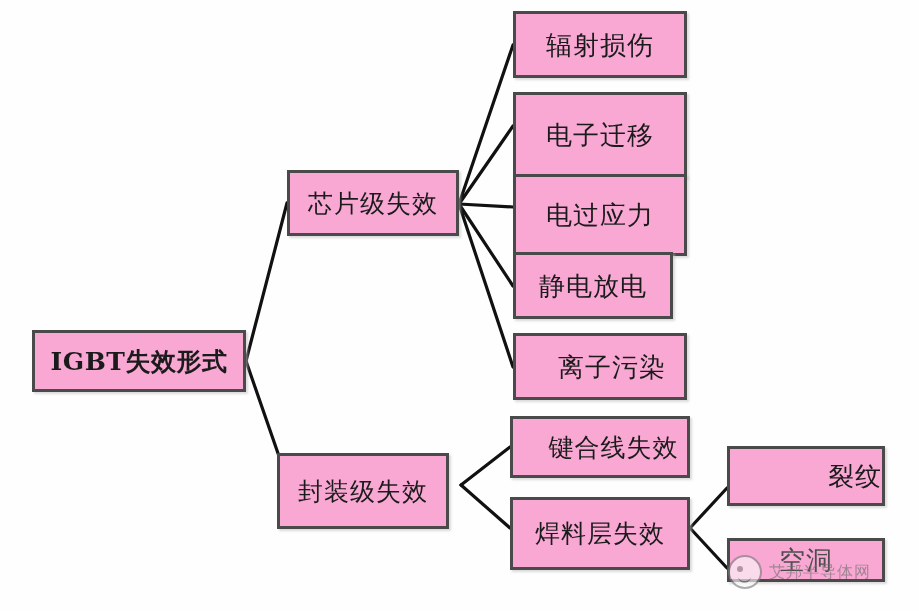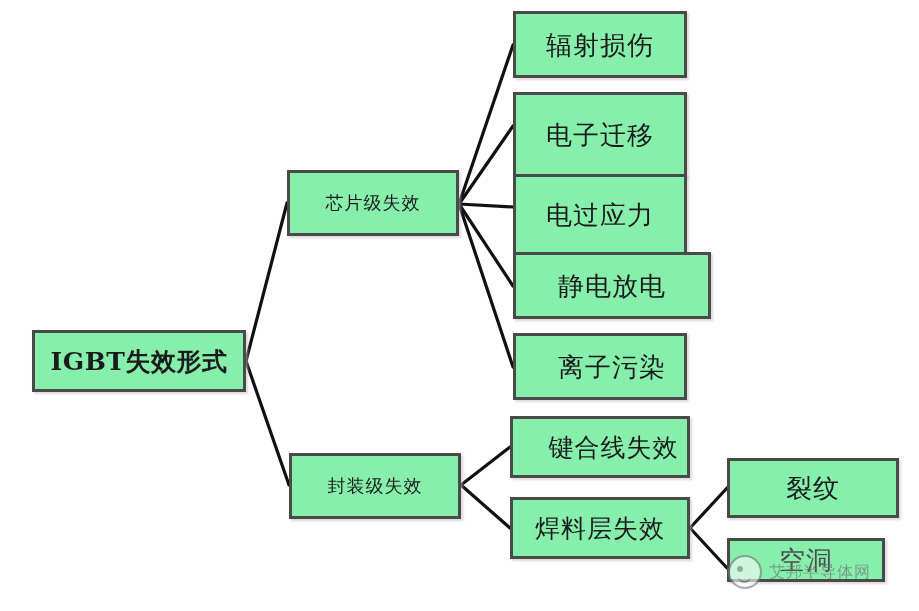--- a/index.html
+++ b/index.html
@@ -19,41 +19,41 @@
     position: absolute;
     left: 0;
     top: 0;
     width: 919px;
     height: 611px;
     pointer-events: none;
   }
   .node {
     position: absolute;
     box-sizing: border-box;
-    background: #86efac;
+    background: #f9a8d4;
     border: 3px solid #4a4a4a;
     display: flex;
     align-items: center;
     justify-content: center;
     box-shadow: 2px 2px 2px rgba(190,190,190,0.55);
   }
   .node .label {
     font-family: "DejaVu Serif", "Liberation Serif", serif;
     color: #1b1b1b;
     letter-spacing: 1px;
     white-space: nowrap;
     line-height: 1;
   }
   .node.root .label {
     font-weight: bold;
     font-size: 25px;
     letter-spacing: 0.5px;
   }
   .node.level2 .label {
-    font-size: 18px;
+    font-size: 25px;
   }
   .node.leaf .label {
     font-size: 26px;
   }
   .node.leaf-wide .label {
     font-size: 25px;
   }
   .node.obscured .label {
     color: #4d4d4d;
   }
@@ -126,53 +126,53 @@
     </svg>
 
   <div class="node root" id="node-root" style="left: 32px; top: 330px; width: 214px; height: 62px;">
     <span class="label">IGBT失效形式</span>
   </div>
 
   <div class="node level2" id="node-chip" style="left: 287px; top: 170px; width: 172px; height: 66px;">
     <span class="label">芯片级失效</span>
   </div>
 
-  <div class="node level2" id="node-package" style="left: 289px; top: 453px; width: 172px; height: 66px;">
+  <div class="node level2" id="node-package" style="left: 277px; top: 453px; width: 172px; height: 76px;">
     <span class="label">封装级失效</span>
   </div>
 
   <div class="node leaf" id="node-chip-0" style="left: 513px; top: 11px; width: 174px; height: 67px;">
     <span class="label">辐射损伤</span>
   </div>
 
   <div class="node leaf" id="node-chip-1" style="left: 513px; top: 92px; width: 174px; height: 86px;">
     <span class="label">电子迁移</span>
   </div>
 
   <div class="node leaf" id="node-chip-2" style="left: 513px; top: 174px; width: 174px; height: 82px;">
     <span class="label">电过应力</span>
   </div>
 
-  <div class="node leaf" id="node-chip-3" style="left: 513px; top: 252px; width: 198px; height: 67px;">
+  <div class="node leaf" id="node-chip-3" style="left: 513px; top: 252px; width: 160px; height: 67px;">
     <span class="label">静电放电</span>
   </div>
 
   <div class="node leaf" id="node-chip-4" style="left: 513px; top: 333px; width: 174px; height: 67px; padding-left: 24px;">
     <span class="label">离子污染</span>
   </div>
 
   <div class="node leaf-wide" id="node-pkg-0" style="left: 510px; top: 416px; width: 180px; height: 62px; padding-left: 27px;">
     <span class="label">键合线失效</span>
   </div>
 
-  <div class="node leaf-wide" id="node-pkg-1" style="left: 510px; top: 497px; width: 180px; height: 62px;">
+  <div class="node leaf-wide" id="node-pkg-1" style="left: 510px; top: 497px; width: 180px; height: 73px;">
     <span class="label">焊料层失效</span>
   </div>
 
-  <div class="node leaf" id="node-sol-0" style="left: 727px; top: 458px; width: 172px; height: 60px;">
+  <div class="node leaf" id="node-sol-0" style="left: 727px; top: 446px; width: 158px; height: 60px; justify-content: flex-end;">
     <span class="label">裂纹</span>
   </div>
 
   <div class="node leaf obscured" id="node-sol-1" style="left: 727px; top: 538px; width: 158px; height: 44px;">
     <span class="label">空洞</span>
   </div>
 
   <div id="watermark">
     <span class="wm-logo"></span>
     <span class="wm-text">艾邦半导体网</span>

